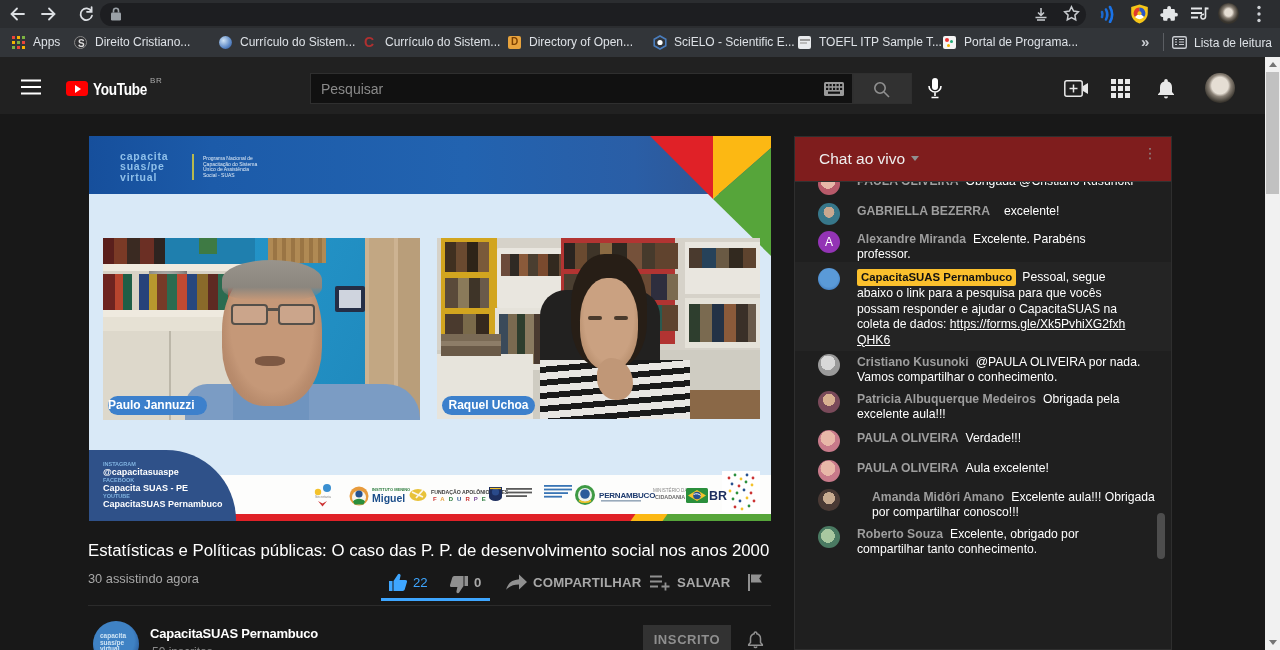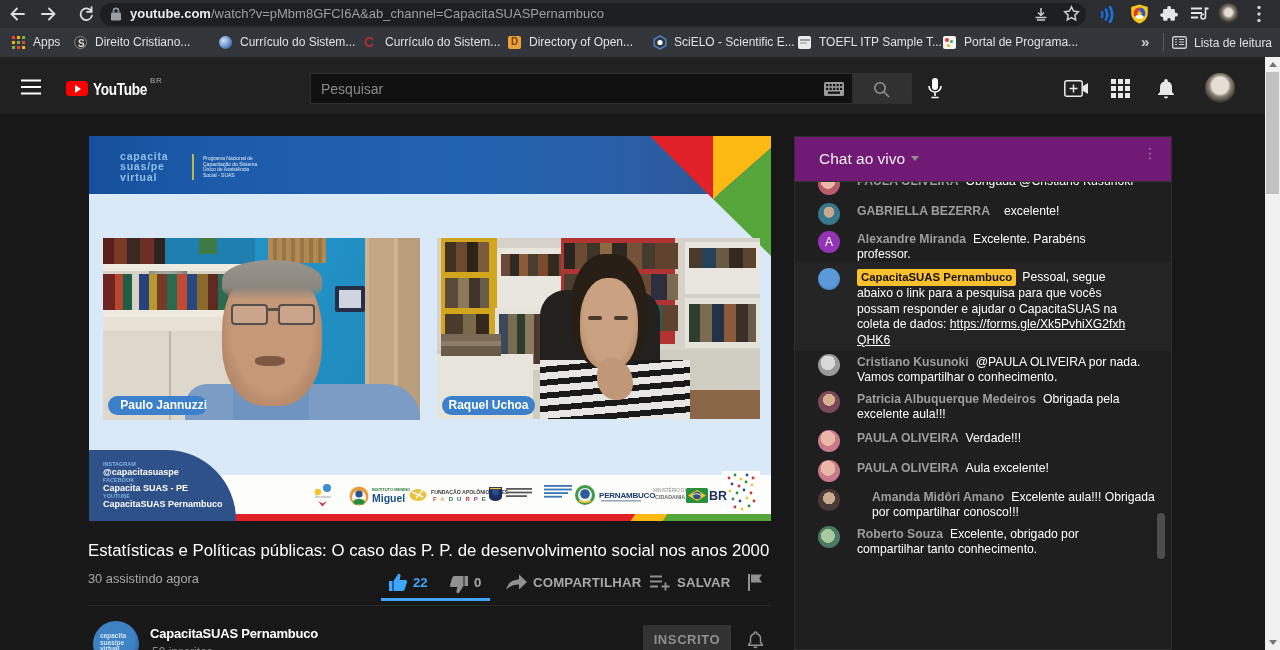--- a/index.html
+++ b/index.html
@@ -17,21 +17,20 @@
   <path d="M16 10 H4 M9 4.5 L3.5 10 L9 15.5"></path>
   <path d="M34 10 H46 M41 4.5 L46.5 10 L41 15.5"></path>
   <path d="M83.3 7.2 A5.8 5.8 0 1 0 84 11.6 M83.6 3.2 v4.6 h-4.6" stroke-width="1.8"></path>
  </g>
 </svg>
 <div class="abs" style="left:100px;top:3px;width:986px;height:23px;background:#1d1e21;border-radius:12px"></div>
 <svg class="abs" style="left:110px;top:7px" width="12" height="14" viewBox="0 0 12 14">
  <rect x="1" y="5.5" width="10" height="8" rx="1.2" fill="#9aa0a6"></rect>
  <path d="M3.5 5.5 V3.8 a2.5 2.5 0 0 1 5 0 V5.5" stroke="#9aa0a6" stroke-width="1.6" fill="none"></path>
 </svg>
-<div class="abs" style="left:130px;top:6px;font-size:13px;color:#9aa0a6;white-space:nowrap"><b style="color:#e8eaed;font-weight:bold">youtube.com</b>/watch?v=pMbm8GFCI6A&amp;ab_channel=CapacitaSUASPernambuco</div>
 
 <svg class="abs" style="left:1033px;top:6px" width="16" height="16" viewBox="0 0 16 16" fill="none" stroke="#c8cbcf" stroke-width="1.5">
  <path d="M8 2 v7 M5 6.5 L8 9.5 L11 6.5"></path>
       <path d="M2.5 11.5 h11 M4 14 h8" stroke-width="1.4"></path>
 </svg>
 <svg class="abs" style="left:1063px;top:5px" width="17" height="17" viewBox="0 0 17 17" fill="none" stroke="#c8cbcf" stroke-width="1.5">
  <path d="M8.5 1.8 l2.1 4.3 4.7.7 -3.4 3.3.8 4.7 -4.2-2.2 -4.2 2.2.8-4.7 -3.4-3.3 4.7-.7z"></path>
 </svg>
 
 <svg class="abs" style="left:1098px;top:5px" width="20" height="18" viewBox="0 0 20 18">
@@ -211,21 +210,21 @@
 
     <div class="abs" style="left:82px;top:146px;width:235px;height:36px;background:#7b9cc4;border-radius:22px 34px 0 0"></div>
     <div class="abs" style="left:130px;top:130px;width:76px;height:52px;background:#6f94bf"></div>
     <div class="abs" style="left:119px;top:28px;width:100px;height:140px;background:radial-gradient(ellipse at 50% 42%,#c59878 0 58%,#b98c6d 70%,#a87b5e 100%);border-radius:46% 46% 42% 42%"></div>
     <div class="abs" style="left:119px;top:22px;width:100px;height:40px;background:linear-gradient(180deg,#99948c,#8b867e 68%,rgba(139,134,126,0));border-radius:50% 50% 30% 30%"></div>
     <div class="abs" style="left:128px;top:66px;width:37px;height:21px;border:2.5px solid #55504a;border-radius:4px;background:rgba(235,238,242,.16)"></div>
     <div class="abs" style="left:175px;top:66px;width:37px;height:21px;border:2.5px solid #55504a;border-radius:4px;background:rgba(235,238,242,.16)"></div>
     <div class="abs" style="left:165px;top:70px;width:10px;height:3px;background:#55504a"></div>
     <div class="abs" style="left:152px;top:118px;width:30px;height:10px;background:#7d5843;border-radius:40%"></div>
 
-    <div class="abs" style="left:5px;top:158px;width:99px;height:19px;background:#3c80cc;border-radius:10px;color:#fff;font-weight:bold;font-size:12px;text-align:right;line-height:19px">Paulo Jannuzzi</div>
+    <div class="abs" style="left:5px;top:158px;width:99px;height:19px;background:#3c80cc;border-radius:10px;color:#fff;font-weight:bold;font-size:12px;text-align:left;line-height:19px">Paulo Jannuzzi</div>
   </div>
 
   <div class="abs" id="cam2" style="left:348px;top:102px;width:323px;height:181px;background:linear-gradient(180deg,#d6d2c9 0 62%,#cfccc2 62% 100%);overflow:hidden">
     <div class="abs" style="left:200px;top:152px;width:123px;height:29px;background:#8a6847"></div>
 
     <div class="abs" style="left:4px;top:0;width:56px;height:122px;background:#d2a51f"></div>
     <div class="abs" style="left:8px;top:4px;width:44px;height:30px;background:linear-gradient(90deg,#403020 0 25%,#6a4a30 25% 50%,#2e2418 50% 75%,#7a5a3a 75% 100%)"></div>
     <div class="abs" style="left:8px;top:40px;width:44px;height:30px;background:linear-gradient(90deg,#5a4a3a 0 30%,#8a7a5a 30% 55%,#3e3428 55% 80%,#6a5a4a 80% 100%)"></div>
     <div class="abs" style="left:8px;top:76px;width:44px;height:28px;background:linear-gradient(90deg,#4a3a2e 0 40%,#7a6a4a 40% 70%,#35291e 70% 100%)"></div>
 
@@ -340,21 +339,21 @@
   <div class="abs" style="left:14px;top:347px;color:#fff;font-size:9px;font-weight:bold">Capacita SUAS - PE</div>
   <div class="abs" style="left:14px;top:357px;color:#7fb2e0;font-size:5.5px;font-weight:bold">YOUTUBE</div>
   <div class="abs" style="left:14px;top:363px;color:#fff;font-size:9px;font-weight:bold">CapacitaSUAS Pernambuco</div>
 </div>
 
 <div class="abs" style="left:88px;top:541px;width:692px;white-space:nowrap;color:#fff;font-size:16.8px">Estatísticas e Políticas públicas: O caso das P. P. de desenvolvimento social nos anos 2000</div>
 <div class="abs" style="left:88px;top:571px;color:#a8a8a8;font-size:12.8px">30 assistindo agora</div>
 <svg class="abs" style="left:388px;top:573px" width="20" height="19" viewBox="0 0 20 19" fill="#3ea6ff">
  <path d="M1 8 h3.5 v10 H1z M5.5 18 V8 L10 1.2 a1.6 1.6 0 0 1 2.6 1.4 L11.6 7 h5.6 a1.8 1.8 0 0 1 1.7 2.3 l-2.2 7.2 a2 2 0 0 1-1.9 1.5z"></path>
 </svg>
-<div class="abs" style="left:413px;top:575px;color:#3ea6ff;font-size:13.2px;font-weight:bold">22</div>
+<div class="abs" style="left:413px;top:575px;color:#3ea6ff;font-size:13.2px;font-weight:normal">22</div>
 <svg class="abs" style="left:449px;top:575px" width="20" height="19" viewBox="0 0 20 19" fill="#909090">
  <path d="M19 11 h-3.5 V1 H19z M14.5 1 v10 L10 17.8 a1.6 1.6 0 0 1-2.6-1.4 L8.4 12 H2.8 a1.8 1.8 0 0 1-1.7-2.3 L3.3 2.5 A2 2 0 0 1 5.2 1z"></path>
 </svg>
 <div class="abs" style="left:474px;top:575px;color:#a8a8a8;font-size:13.2px;font-weight:bold">0</div>
 <svg class="abs" style="left:505px;top:573px" width="23" height="19" viewBox="0 0 23 19" fill="#909090">
  <path d="M14 6.2 V1.6 L22 9 l-8 7.4 V11.6 C8.6 11.6 4.4 13.2 1.2 16.8 2.4 10.8 6.4 6.8 14 6.2z"></path>
 </svg>
 <div class="abs" style="left:533px;top:575px;color:#a8a8a8;font-size:13.2px;font-weight:bold;letter-spacing:.2px">COMPARTILHAR</div>
 <svg class="abs" style="left:649px;top:574px" width="22" height="18" viewBox="0 0 22 18" fill="none" stroke="#909090" stroke-width="1.8">
  <path d="M1 2.5 h12 M1 7.5 h12 M1 12.5 h8"></path>
@@ -370,21 +369,21 @@
 <div class="abs" style="left:100px;top:633px;color:#cfe4f4;font-size:6.5px;font-weight:bold;line-height:6.5px">capacita<br>suas/pe<br>virtual</div>
 <div class="abs" style="left:150px;top:626px;color:#fff;font-size:13px;font-weight:bold;letter-spacing:-0.2px">CapacitaSUAS Pernambuco</div>
 <div class="abs" style="left:152px;top:645px;color:#888;font-size:12px">59 inscritos</div>
 <div class="abs" style="left:643px;top:625px;width:88px;height:30px;background:#323232;color:#8f8f8f;font-weight:bold;font-size:13px;letter-spacing:.6px;text-align:center;line-height:30px">INSCRITO</div>
 <svg class="abs" style="left:747px;top:630px" width="17" height="19" viewBox="0 0 17 19" fill="none" stroke="#909090" stroke-width="1.5">
  <path d="M8.5 2 a1.3 1.3 0 0 1 1.3 1.3 v.5 A5 5 0 0 1 13.5 8.6 V12.5 l1.8 2 v.7 H1.7 v-.7 l1.8-2 V8.6 a5 5 0 0 1 3.7-4.8 v-.5 A1.3 1.3 0 0 1 8.5 2z"></path>
  <path d="M7 16.5 a1.6 1.6 0 0 0 3 0"></path>
 </svg>
 
 <div class="abs" id="chat" style="left:794px;top:136px;width:378px;height:514px;background:#1f1f1f;border:1px solid #2e2e2e;overflow:hidden">
-  <div class="abs" style="left:0;top:0;width:376px;height:45px;background:#701a75;border-bottom:1px solid #323232;z-index:5">
+  <div class="abs" style="left:0;top:0;width:376px;height:45px;background:#7f1d1d;border-bottom:1px solid #323232;z-index:5">
     <div class="abs" style="left:24px;top:13px;color:#eee;font-size:15.5px">Chat ao vivo</div>
     <div class="abs" style="left:116px;top:19px;border-top:5px solid #909090;border-left:4.5px solid transparent;border-right:4.5px solid transparent"></div>
     <div class="abs" style="left:348px;top:13px;color:#909090;font-size:14px;line-height:7px;letter-spacing:0">⋮</div>
   </div>
   <div class="abs" id="chatlist" style="left:0;top:0;width:376px;height:426px;overflow:hidden">
         <div class="abs" style="left:0;top:125px;width:376px;height:89px;background:#242424"></div>
         <div class="abs" style="left:0;top:36px;width:376px">
     <div class="abs" style="left:23px;top:0;width:22px;height:22px;border-radius:50%;background:radial-gradient(circle at 45% 38%,#e8b7a8 0 40%,#b85a6a 41% 75%,#8a3a50 100%)"></div>
     <div class="abs" style="left:62px;top:1px;width:300px;font-size:12.2px;line-height:15.4px;color:#fff"><span style="color:#9e9e9e;font-weight:bold;margin-right:7px">PAULA OLIVEIRA</span>Obrigada @Cristiano Kusunoki</div>
   </div>

